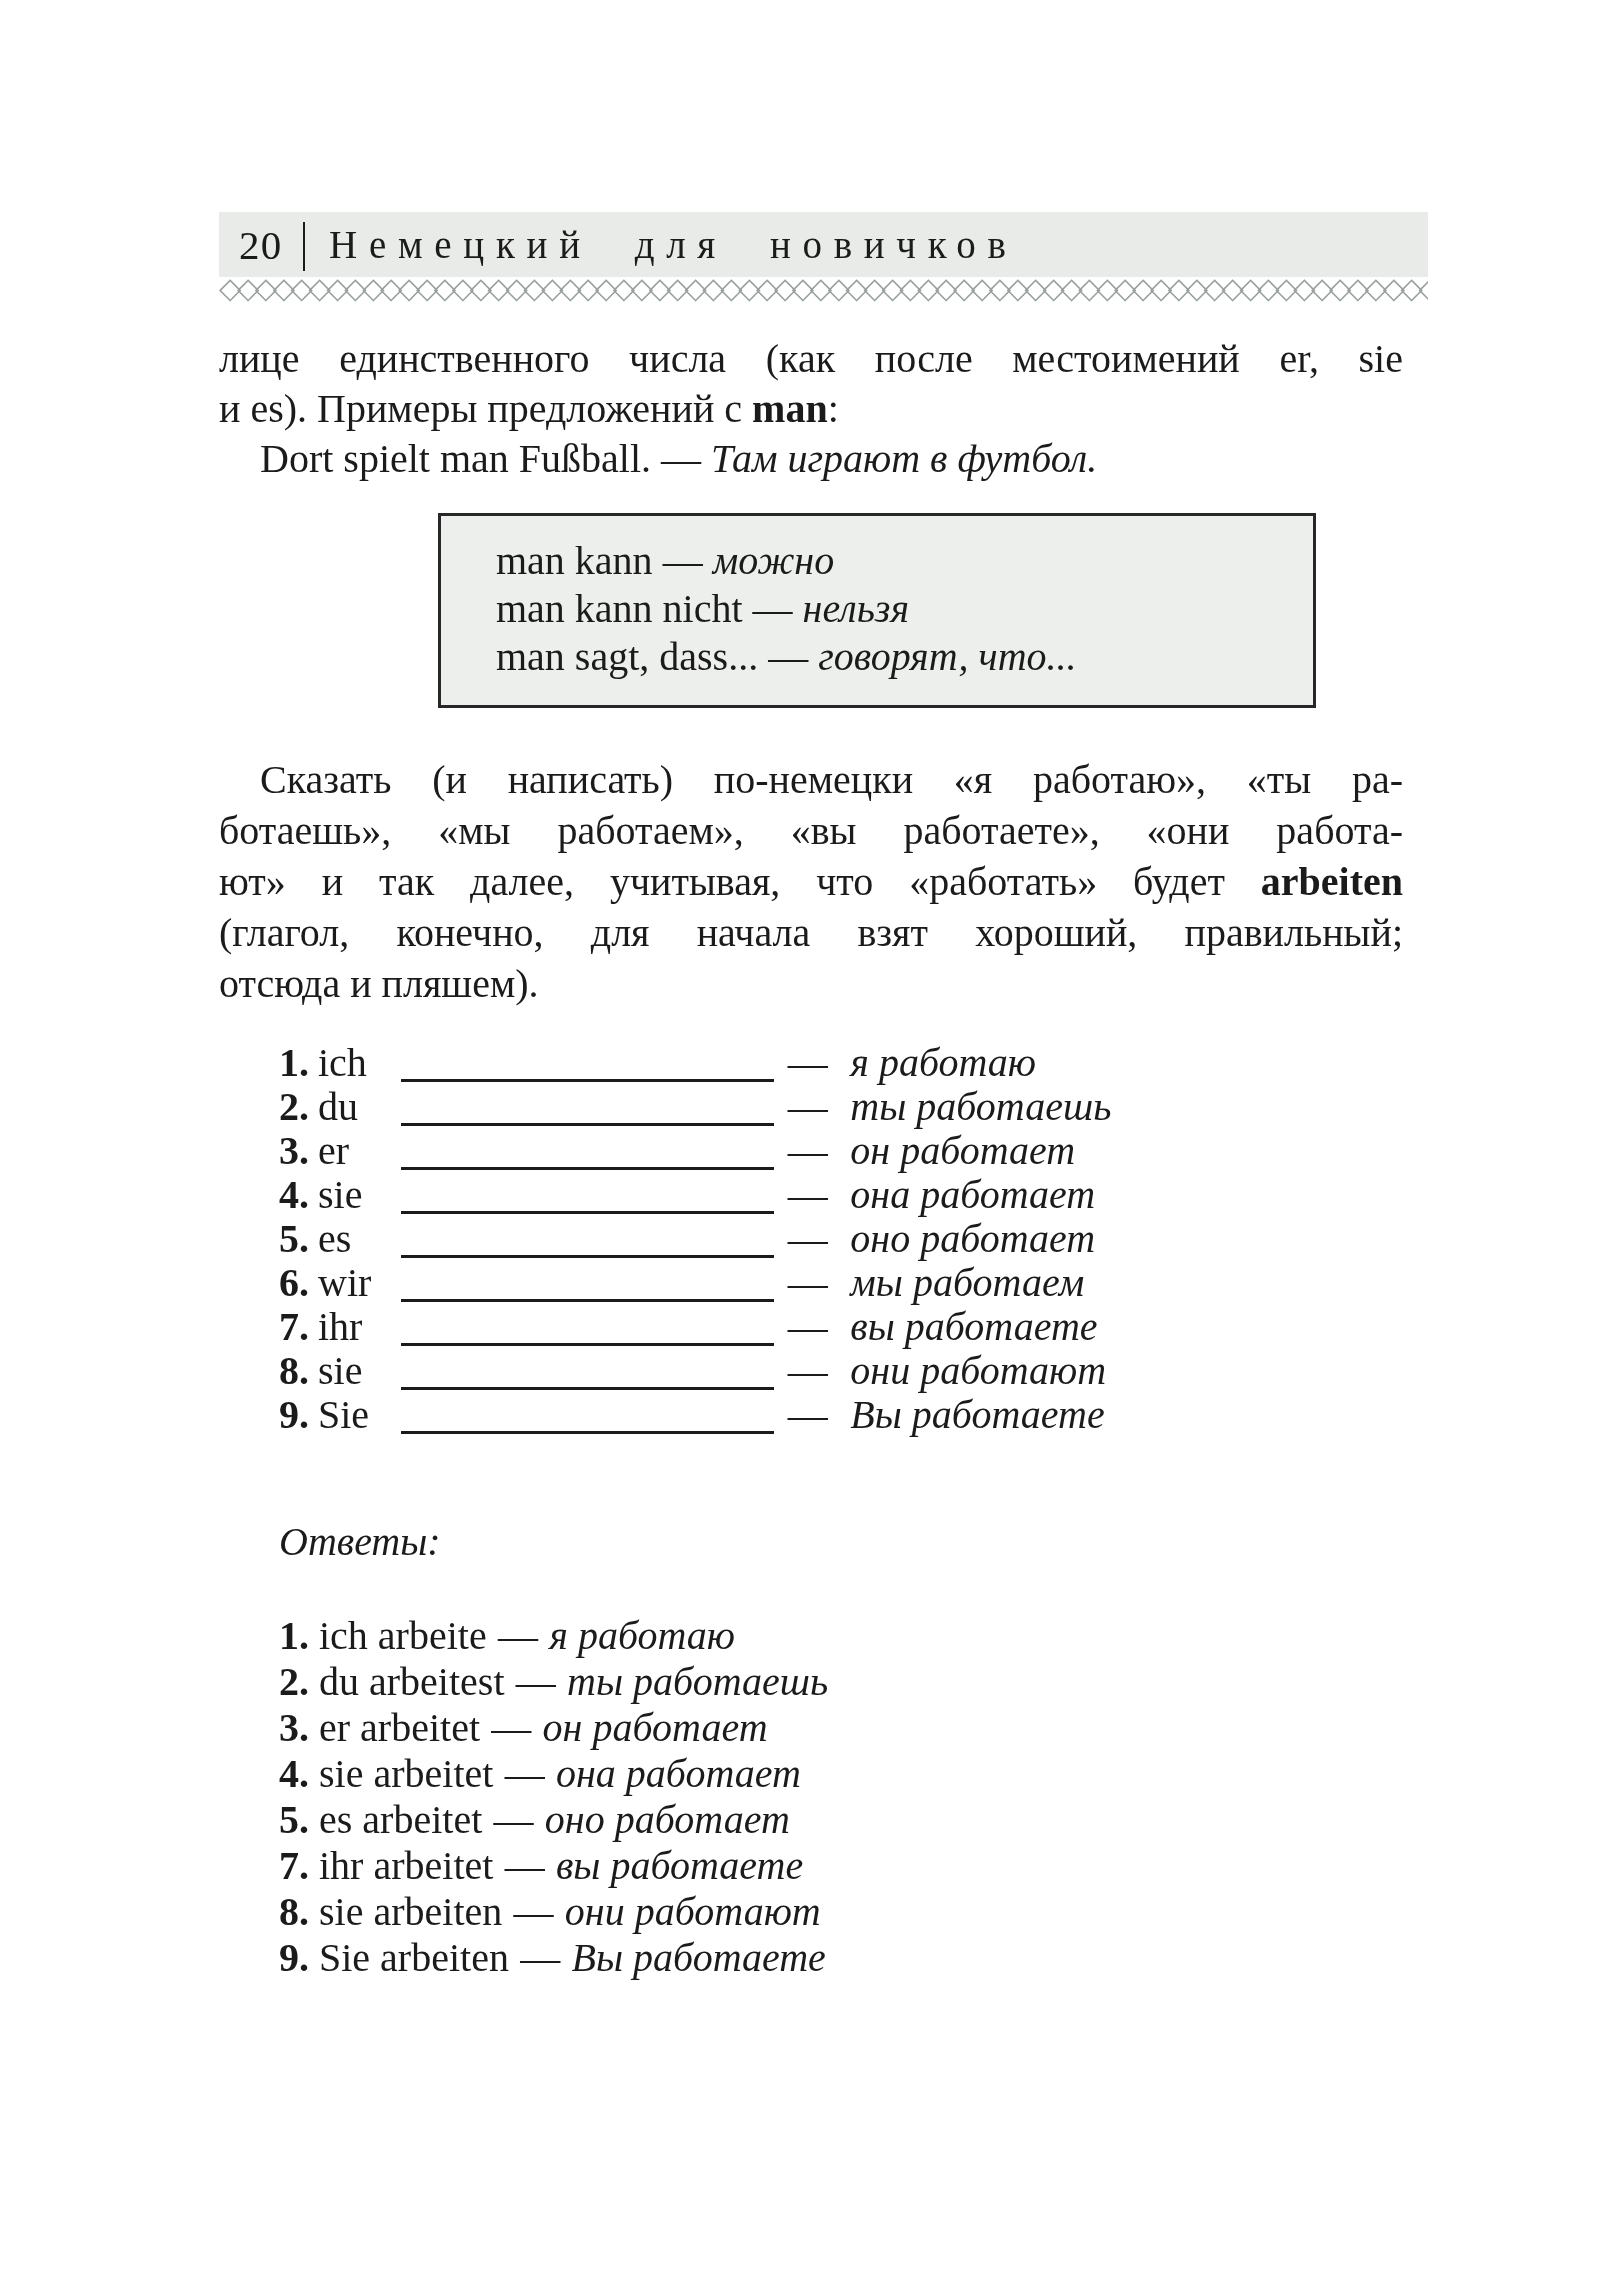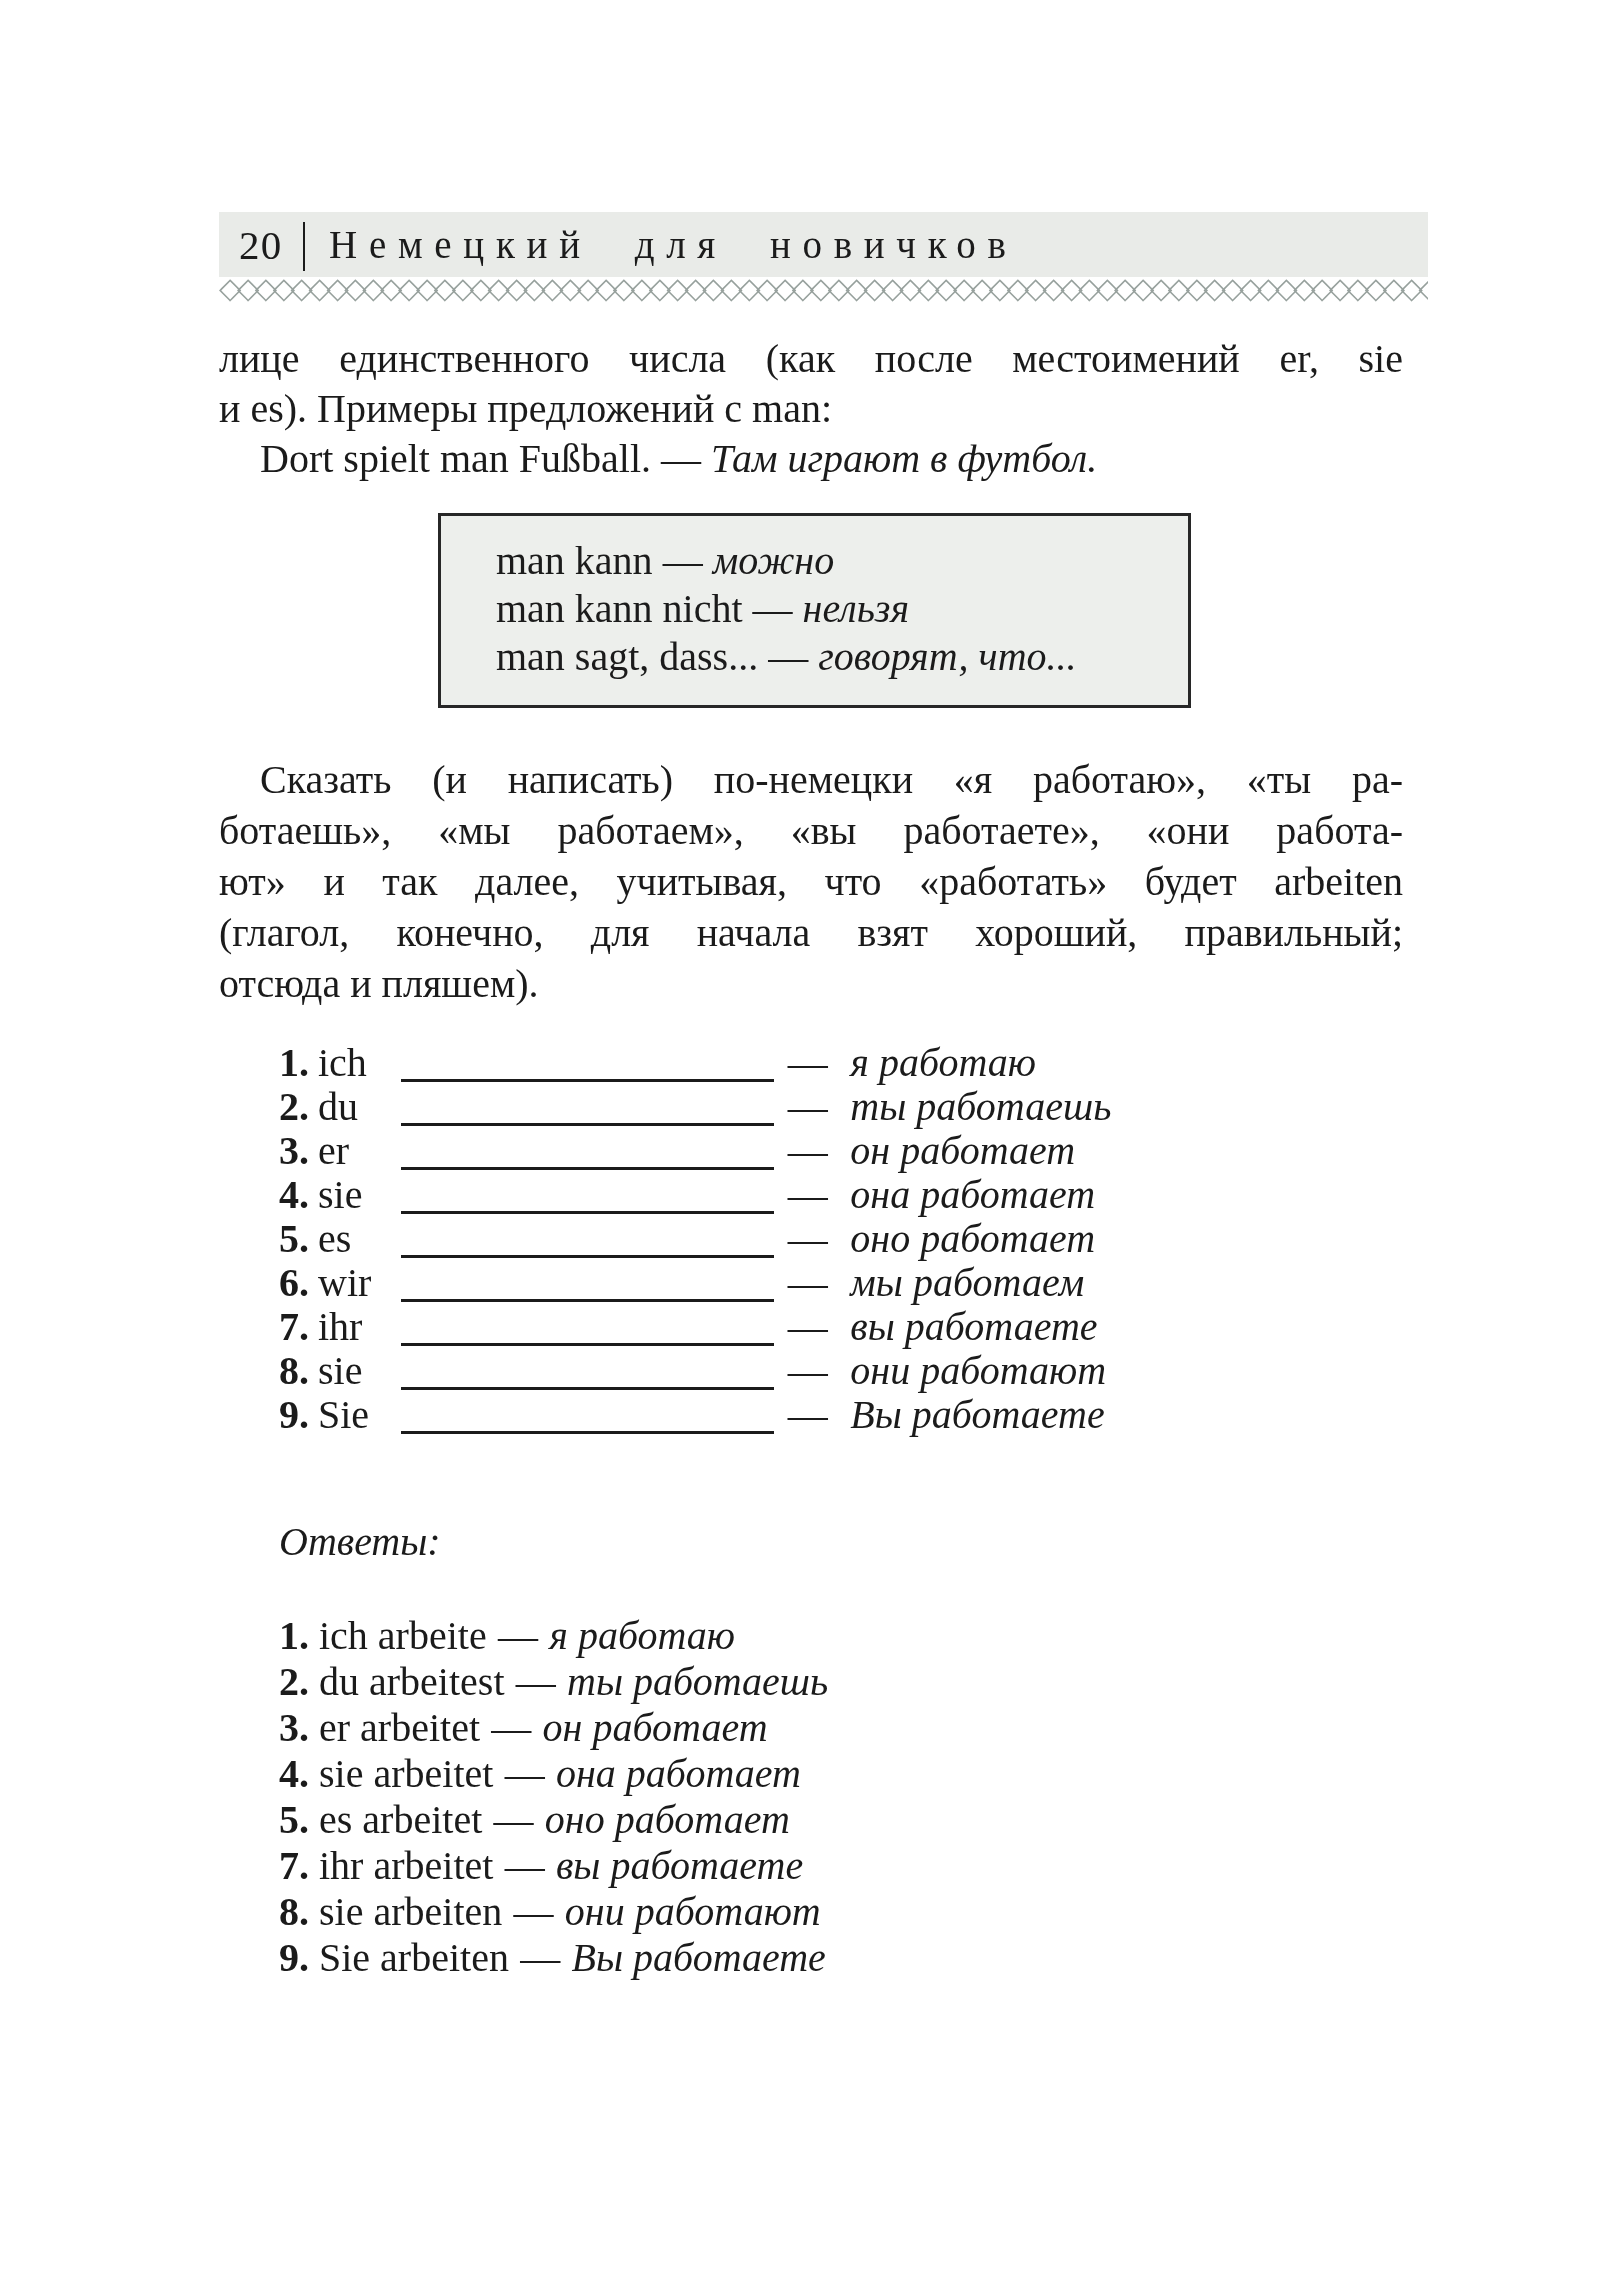--- a/index.html
+++ b/index.html
@@ -49,26 +49,26 @@
   }
   
   .para {
     margin: 0 220px 0 219px;
     line-height: 50px;
   }
   .first-para { margin-top: 29px; }
   .just { text-align: justify; text-align-last: justify; }
   .example { text-indent: 41px; }
   i, .it { font-style: italic; }
-  b { font-weight: normal; }
+  b { font-weight: bold; }
   
   .man-box {
     box-sizing: border-box;
     margin: 29px 0 0 438px;
-    width: 753px;
+    width: 878px;
     background: #edefec;
     border: 3.1px solid #272727;
     padding: 21px 12.5px 24px 55px;
     line-height: 48px;
   }
   .box-row { white-space: nowrap; }
   
   .task-heading {
     margin: 98px 220px 0 219px;
     font-size: 39px;

